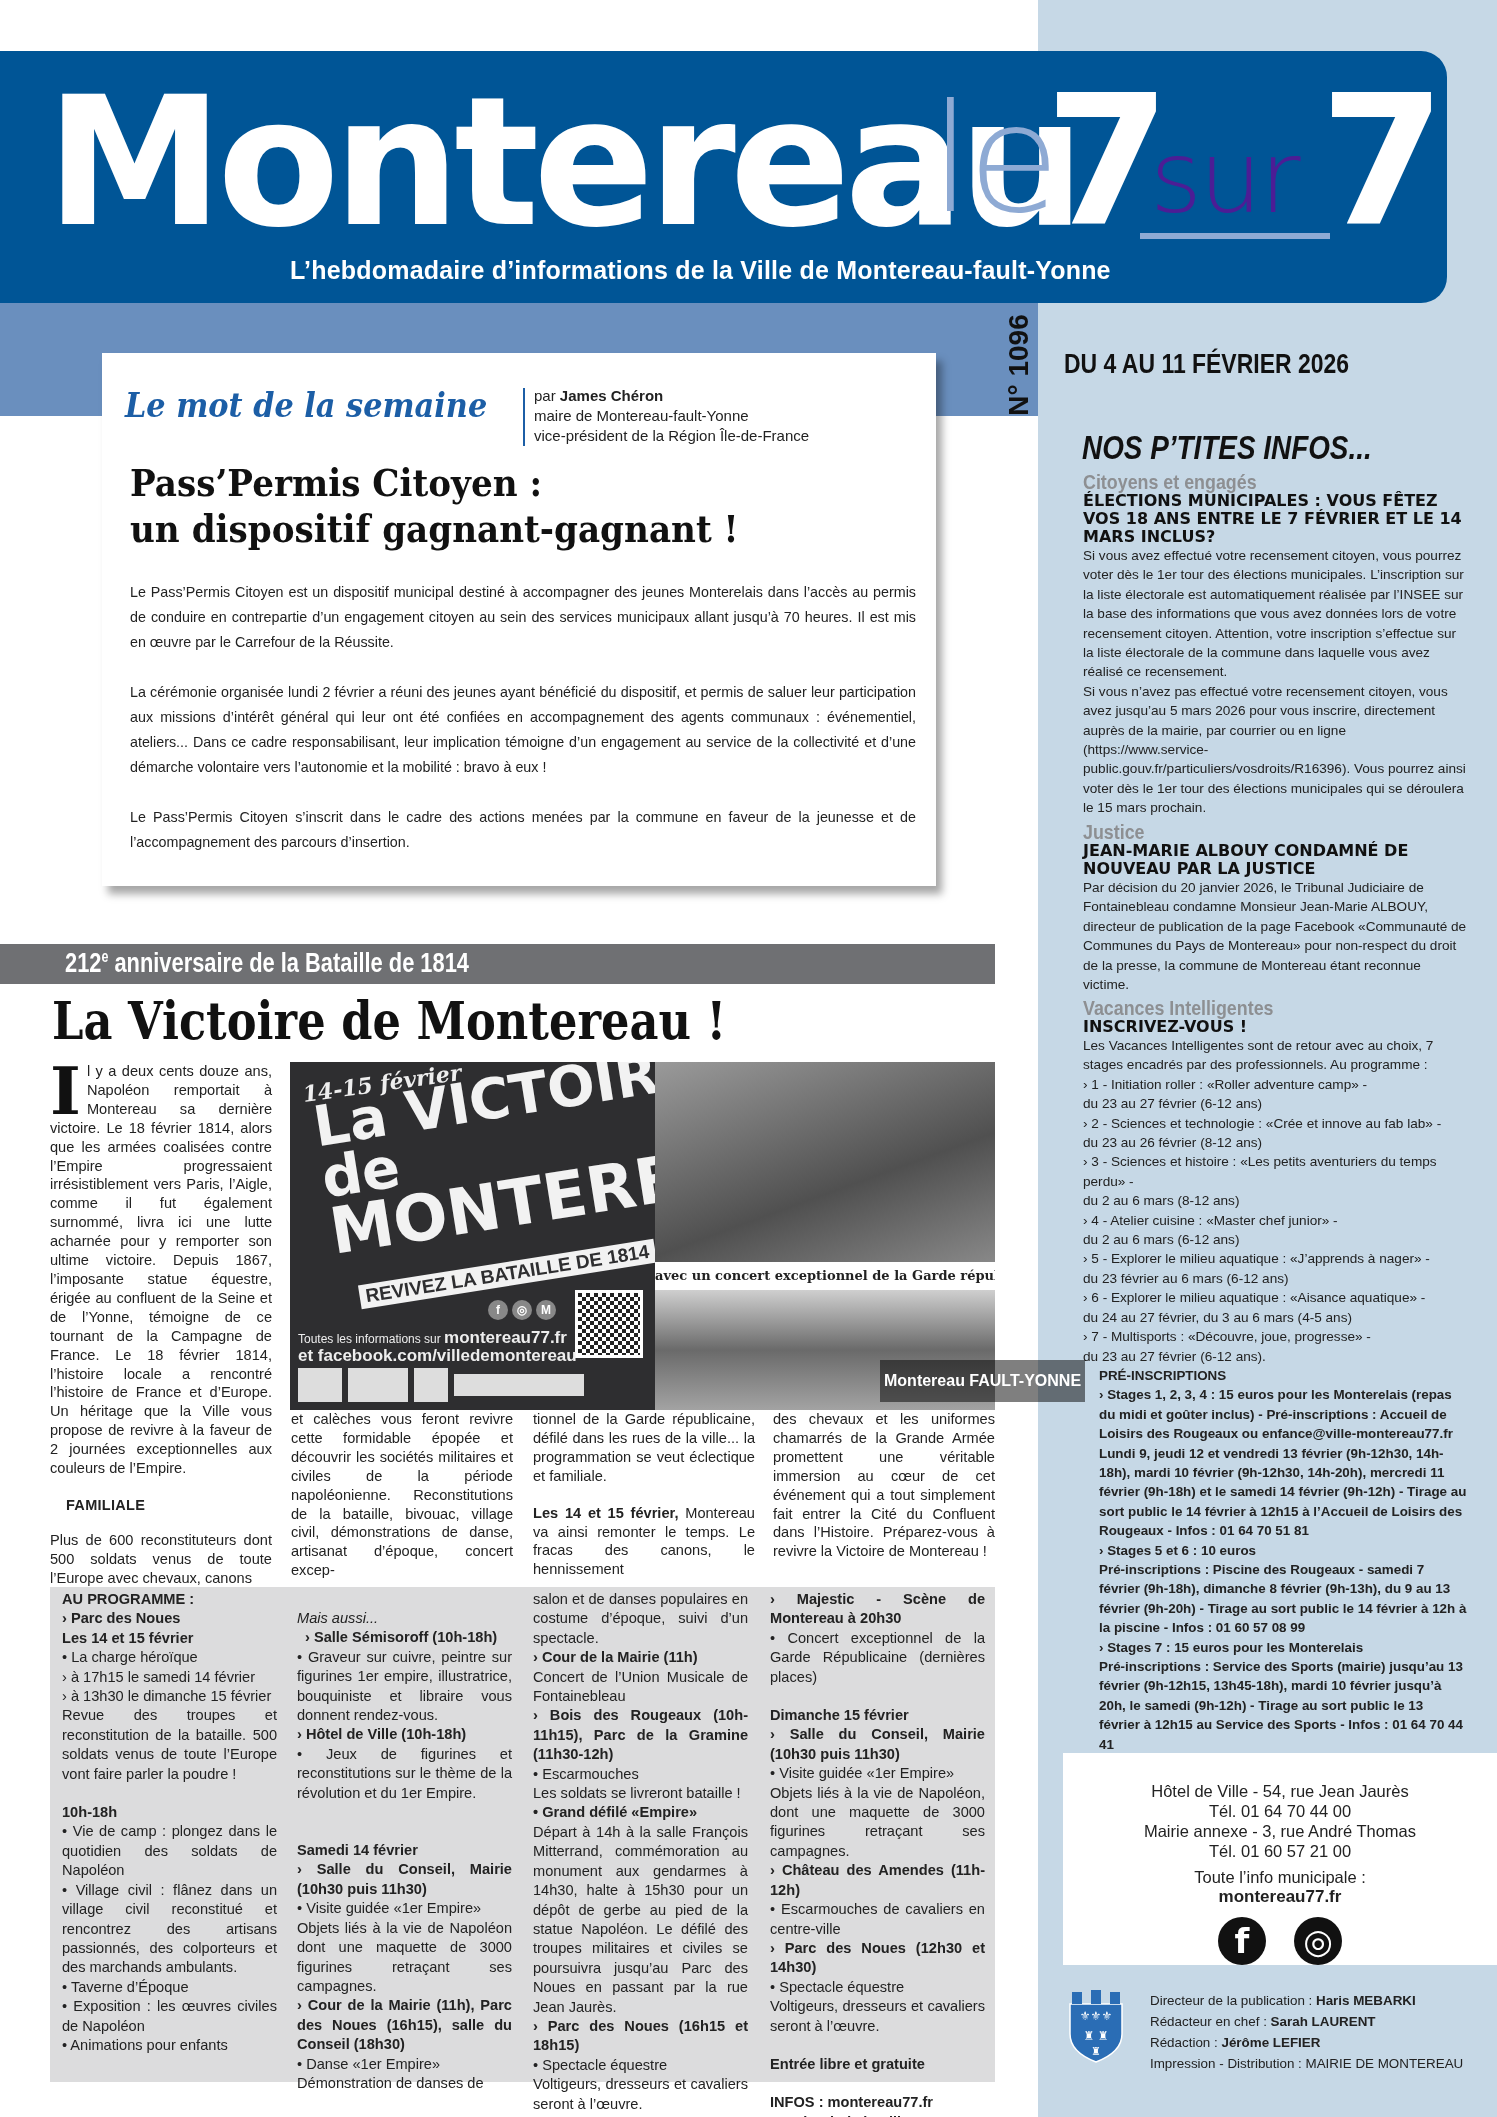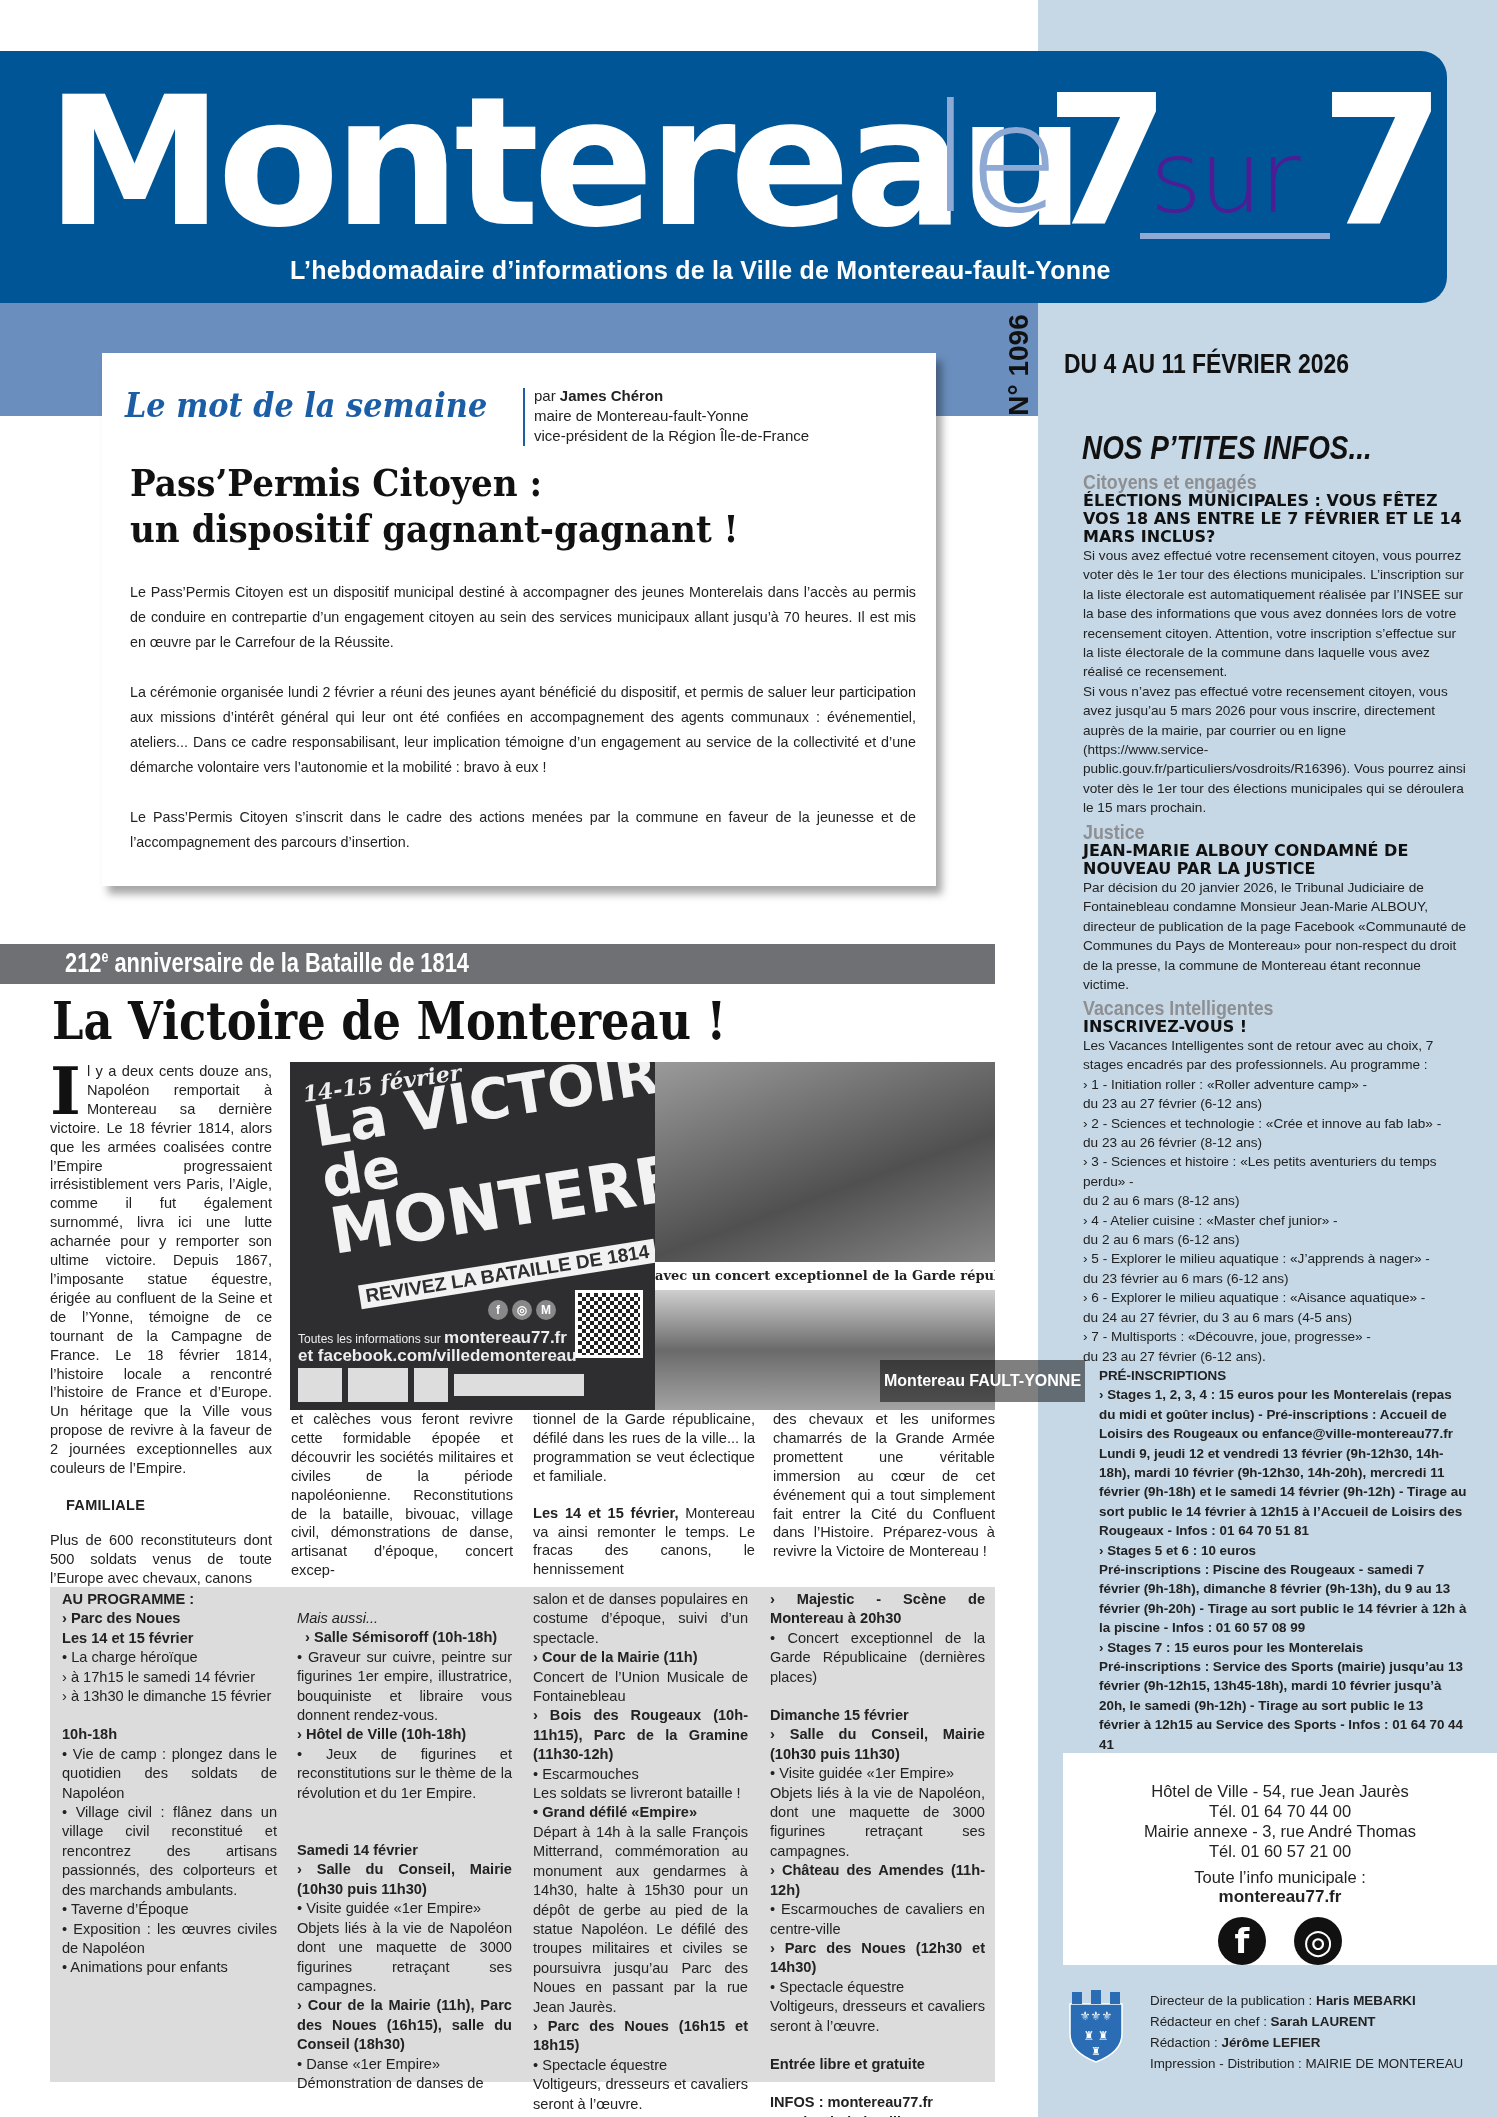--- a/index.html
+++ b/index.html
@@ -171,20 +171,21 @@
 </div>
 
 <div class="abs" id="prog-box"></div>
 <div class="pcol" id="pcol1">
     <p style="font-weight: bold;">AU PROGRAMME :</p>
     <p style="font-weight: bold;">› Parc des Noues</p>
     <p style="font-weight: bold;">Les 14 et 15 février</p>
     <p>• La charge héroïque</p>
     <p>› à 17h15 le samedi 14 février</p>
     <p>› à 13h30 le dimanche 15 février</p>
+    <p>Revue des troupes et reconstitution de la bataille. 500 soldats venus de toute l’Europe vont faire parler la poudre !</p>
     <p class="gap"></p>
     <p style="font-weight: bold;">10h-18h</p>
     <p>• Vie de camp : plongez dans le quotidien des soldats de Napoléon</p>
     <p>• Village civil : flânez dans un village civil reconstitué et rencontrez des artisans passionnés, des colporteurs et des marchands ambulants.</p>
     <p>• Taverne d’Époque</p>
     <p>• Exposition : les œuvres civiles de Napoléon</p>
     <p>• Animations pour enfants</p>
   </div>
 <div class="pcol" id="pcol2">
     <p class="gap"></p>

